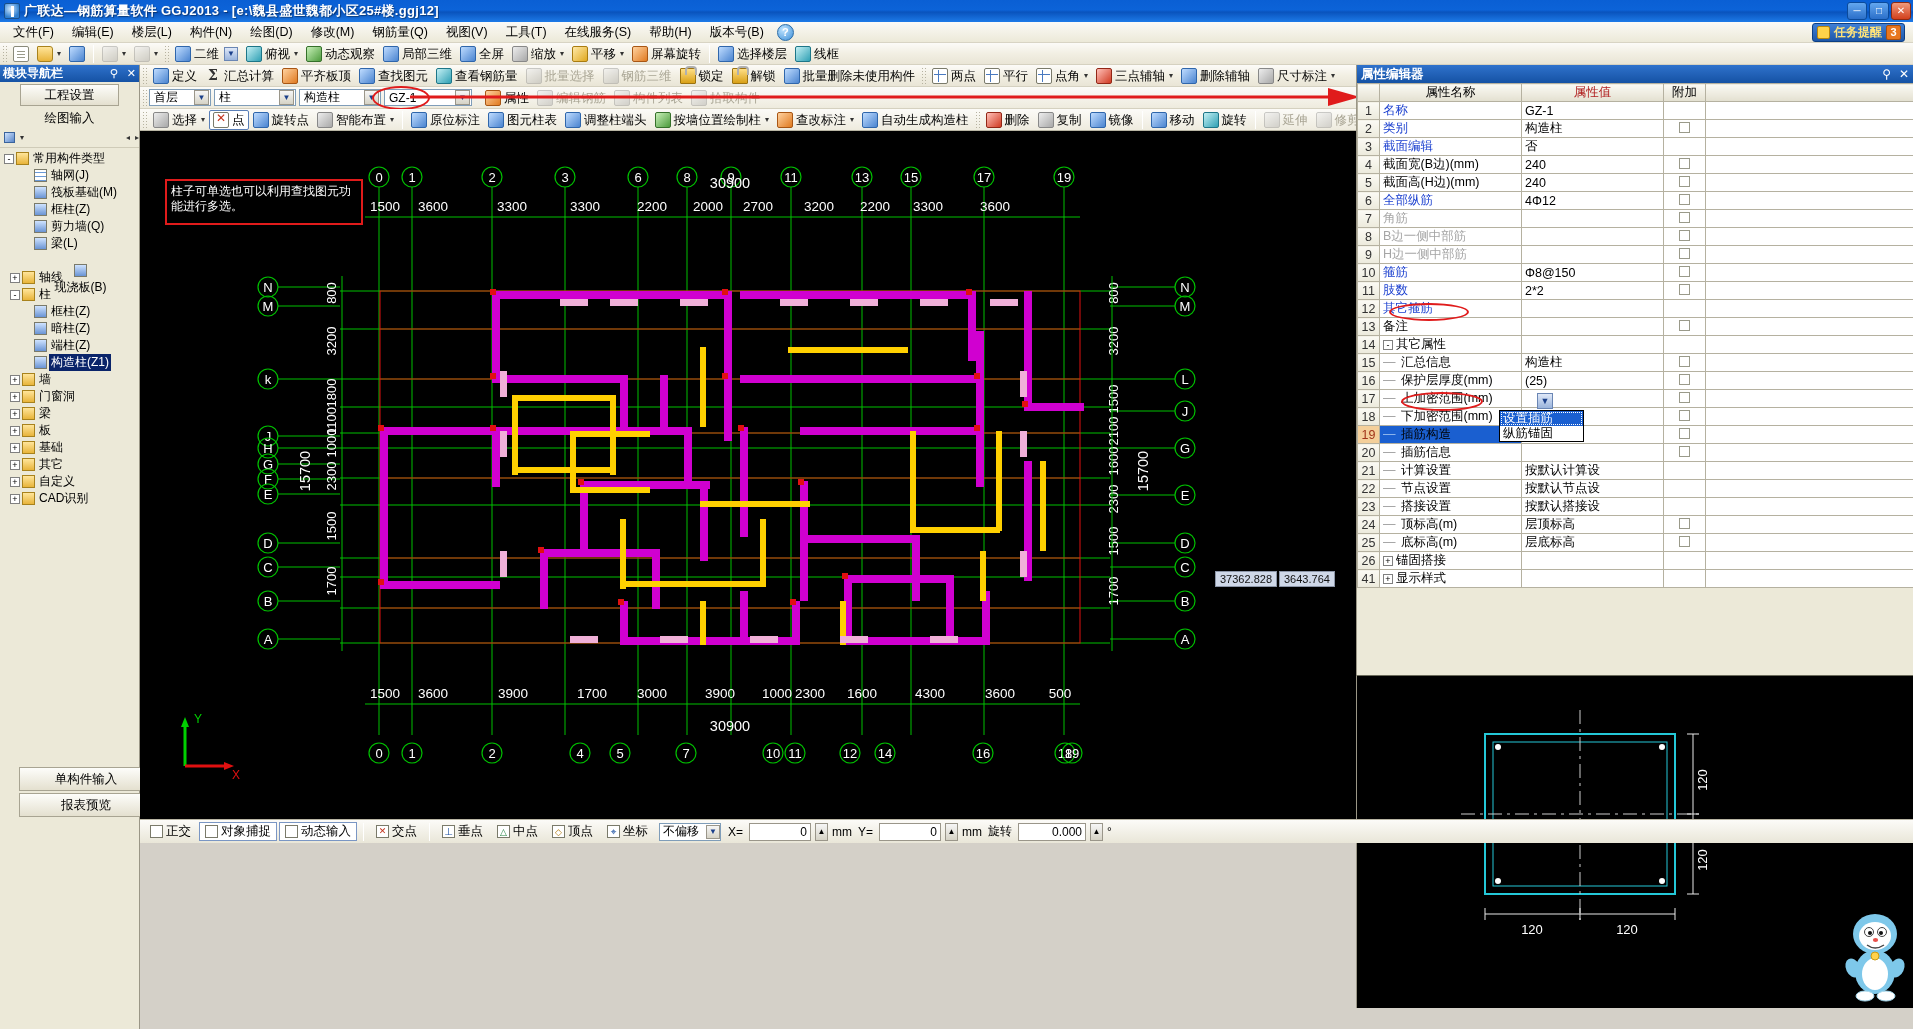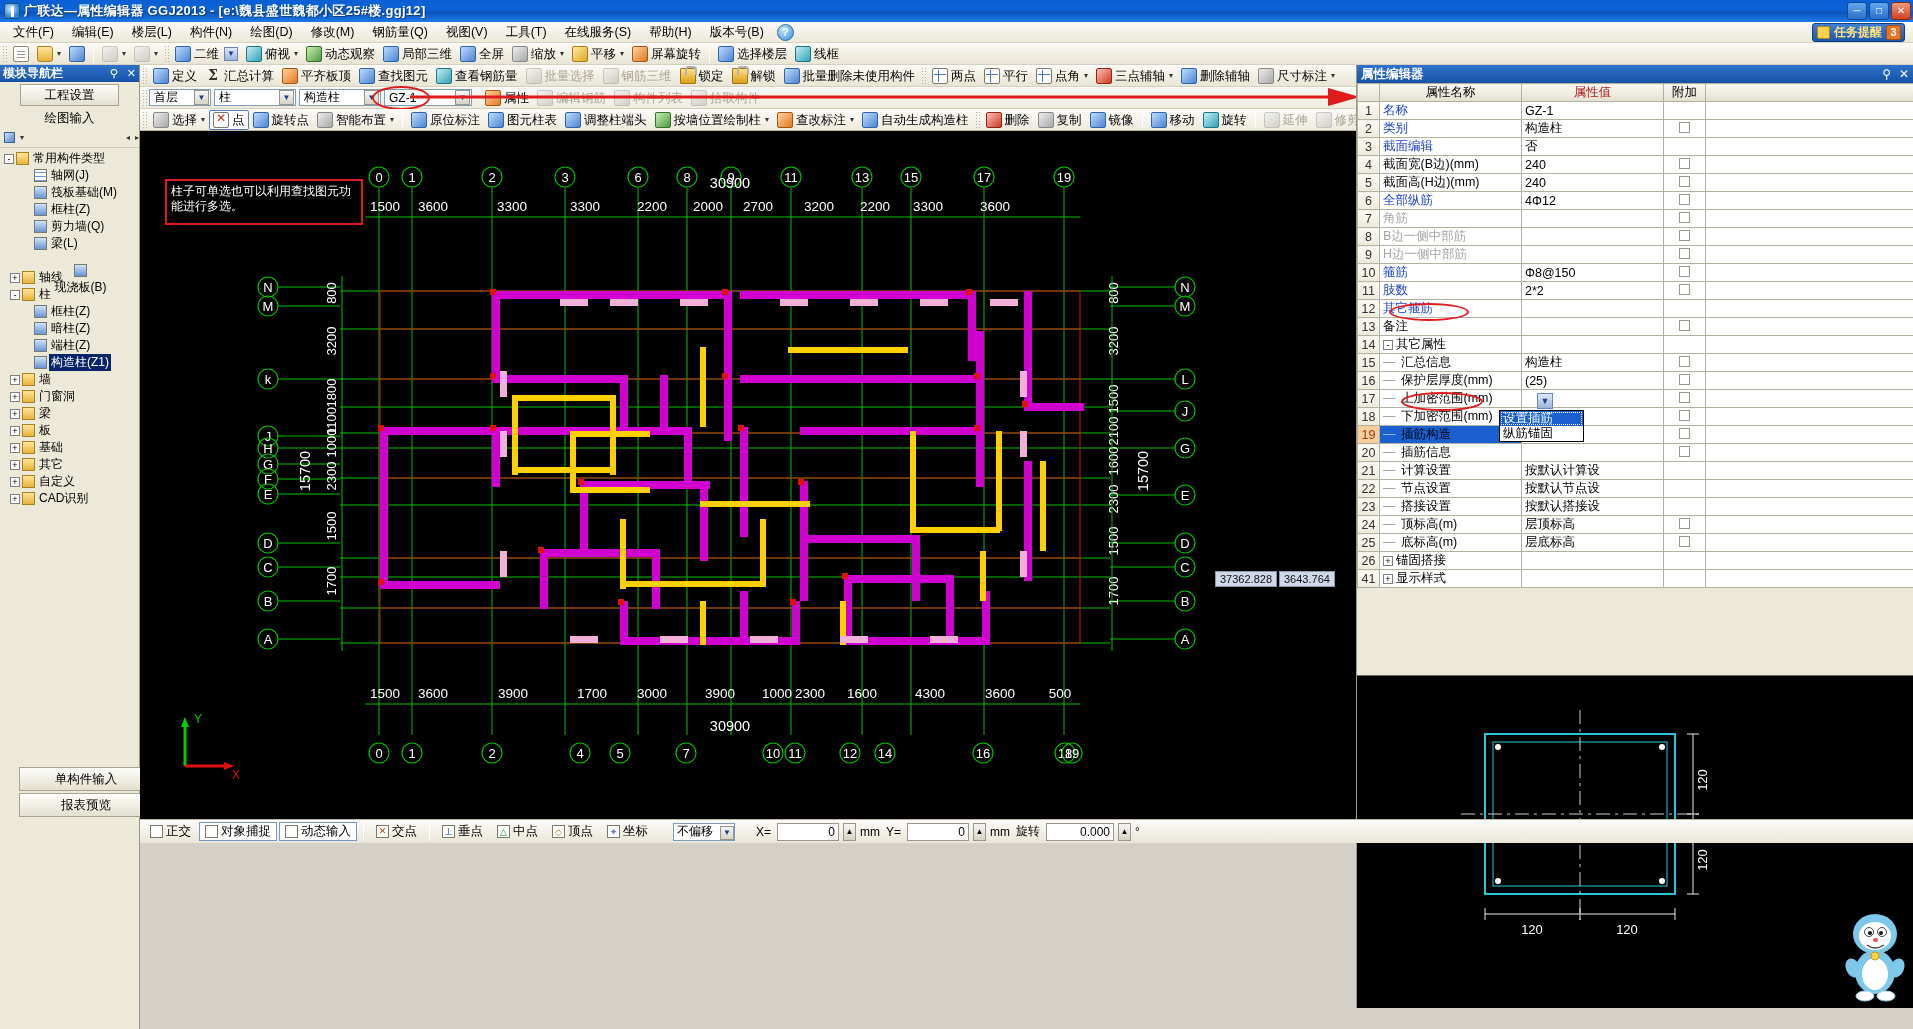--- a/index.html
+++ b/index.html
@@ -271,22 +271,22 @@
     font-size: 12.5px; border: 1px solid transparent; white-space: nowrap;
   }
   .sb-btn.on { background: #fff; border: 1px solid #7a96c4; }
   .sb-ico { width: 13px; height: 13px; border: 1px solid #7a7a6a; background: #fff; position: relative; flex:none; }
   .sb-ico.x::after { content:"✕"; position:absolute; inset:0; font-size:9px; text-align:center; line-height:11px; color:#c4331c; }
   .sb-ico.perp::after { content:"⊥"; position:absolute; inset:0; font-size:10px; text-align:center; line-height:11px; color:#1a4fa0; }
   .sb-ico.mid::after { content:"△"; position:absolute; inset:0; font-size:9px; text-align:center; line-height:12px; color:#1a7f3a; }
   .sb-ico.top::after { content:"◇"; position:absolute; inset:0; font-size:9px; text-align:center; line-height:12px; color:#b07a10; }
   .sb-ico.coord::after { content:"⌖"; position:absolute; inset:0; font-size:10px; text-align:center; line-height:11px; color:#1a4fa0; }
   .sb-combo {
-    height: 18px; background: #fff; border: 1px solid #7f9db9; display: flex; align-items: flex-end;
-    font-size: 12px; padding-left: 3px; margin: 0 17px;
+    height: 18px; background: #fff; border: 1px solid #7f9db9; display: flex; align-items: center;
+    font-size: 12px; padding-left: 3px; margin: 0 3px;
   }
   .sb-combo .cbtn2 { width: 14px; height: 14px; margin-left: 3px;
     background: linear-gradient(to bottom,#f6f6f6,#d6d3c6); border: 1px solid #9a968a;
     color: #1a3f8a; font-size: 8px; text-align: center; line-height: 12px; }
   .sb-field {
     width: 62px; height: 18px; background: #fff; border: 1px solid #9a968a;
     font-size: 12px; text-align: right; padding-right: 3px; line-height: 16px; margin: 0 2px;
   }
   .sb-lbl { font-size: 12px; padding: 0 2px; }
   .sb-spin { width: 13px; height: 18px; background: linear-gradient(to bottom,#f6f6f6,#d6d3c6);
@@ -301,21 +301,21 @@
   .red-ellipse-props { position: absolute; left: 372px; top: 86px; width: 58px; height: 24px;
     border: 2px solid #e01b1b; border-radius: 50%; }
 </style>
 </head>
 <body>
 
 <div class="app">
 
   <div class="titlebar">
     <div class="sysicon"></div>
-    <div class="ttl">广联达—属性编辑器 GGJ2013 - [e:\魏县盛世魏都小区25#楼.ggj12]</div>
+    <div class="ttl">广联达—钢筋算量软件 GGJ2013 - [e:\魏县盛世魏都小区25#楼.ggj12]</div>
     <div class="winbtns">
       <div class="winbtn">─</div>
       <div class="winbtn">□</div>
       <div class="winbtn close">✕</div>
     </div>
   </div>
 
   <div class="menubar">
     <div class="mi">文件(F)</div>
     <div class="mi">编辑(E)</div>

